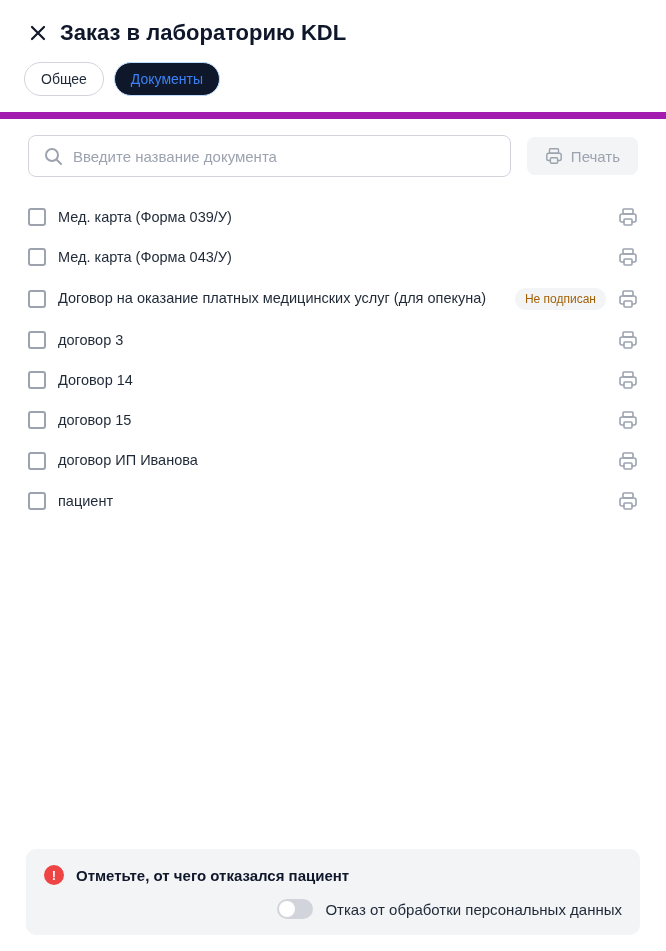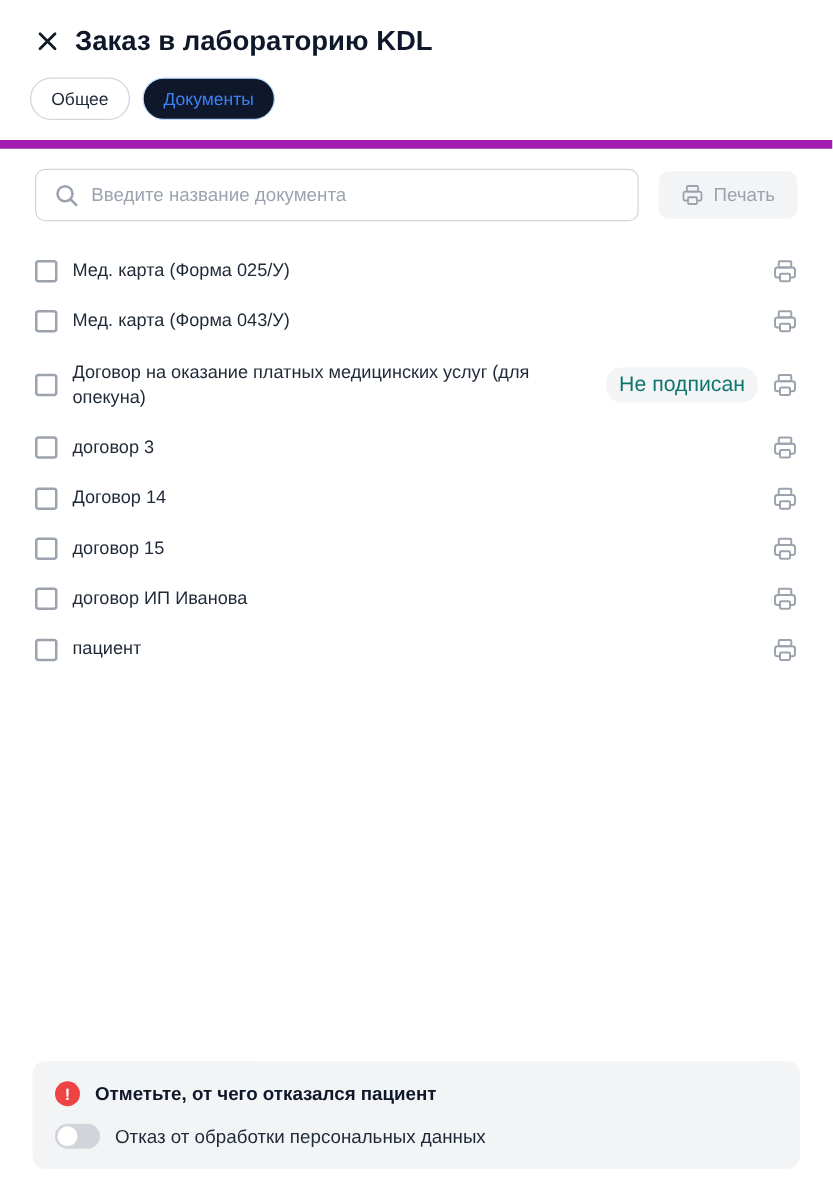--- a/index.html
+++ b/index.html
@@ -133,22 +133,22 @@
     
     .doc-label {
       flex: 1;
       font-size: 14.5px;
       color: #1f2937;
       line-height: 1.4;
     }
     
     .badge {
       background: #f3f4f6;
-      color: #0f766e;
-      font-size: 17px;
+      color: #a16207;
+      font-size: 12px;
       padding: 4px 10px;
       border-radius: 12px;
       white-space: nowrap;
     }
     
     .row-print {
       cursor: pointer;
       display: flex;
       align-items: center;
       color: #9ca3af;
@@ -188,20 +188,21 @@
     .footer-title {
       font-size: 15px;
       font-weight: 700;
       color: #0f172a;
     }
     
     .toggle-row {
       display: flex;
       align-items: center;
       gap: 12px;
+      justify-content: flex-end;
     }
     
     .toggle {
       width: 36px;
       height: 20px;
       background: #d1d5db;
       border-radius: 10px;
       position: relative;
       cursor: pointer;
       flex-shrink: 0;
@@ -255,21 +256,21 @@
         <rect x="6" y="12" width="8" height="6" stroke="#9ca3af" stroke-width="1.6" rx="1" fill="#f3f4f6"></rect>
       </svg>
       <span>Печать</span>
     </div>
   </div>
 
   <div class="doc-list">
 
   <div class="doc-row">
         <div class="checkbox"></div>
-        <div class="doc-label">Мед. карта (Форма 025/У)</div>
+        <div class="doc-label">Мед. карта (Форма 039/У)</div>
         <div class="row-print">
           <svg width="20" height="20" viewBox="0 0 20 20">
             <rect x="5" y="2" width="10" height="5" stroke="#9ca3af" stroke-width="1.6" rx="1" fill="none"></rect>
             <path d="M4 7 H16 A2 2 0 0 1 18 9 V13 A2 2 0 0 1 16 15 H4 A2 2 0 0 1 2 13 V9 A2 2 0 0 1 4 7 Z" stroke="#9ca3af" stroke-width="1.6" fill="none"></path>
             <rect x="6" y="12" width="8" height="6" stroke="#9ca3af" stroke-width="1.6" rx="1" fill="#fff"></rect>
           </svg>
         </div>
       </div>
       <div class="doc-row">
         <div class="checkbox"></div>

